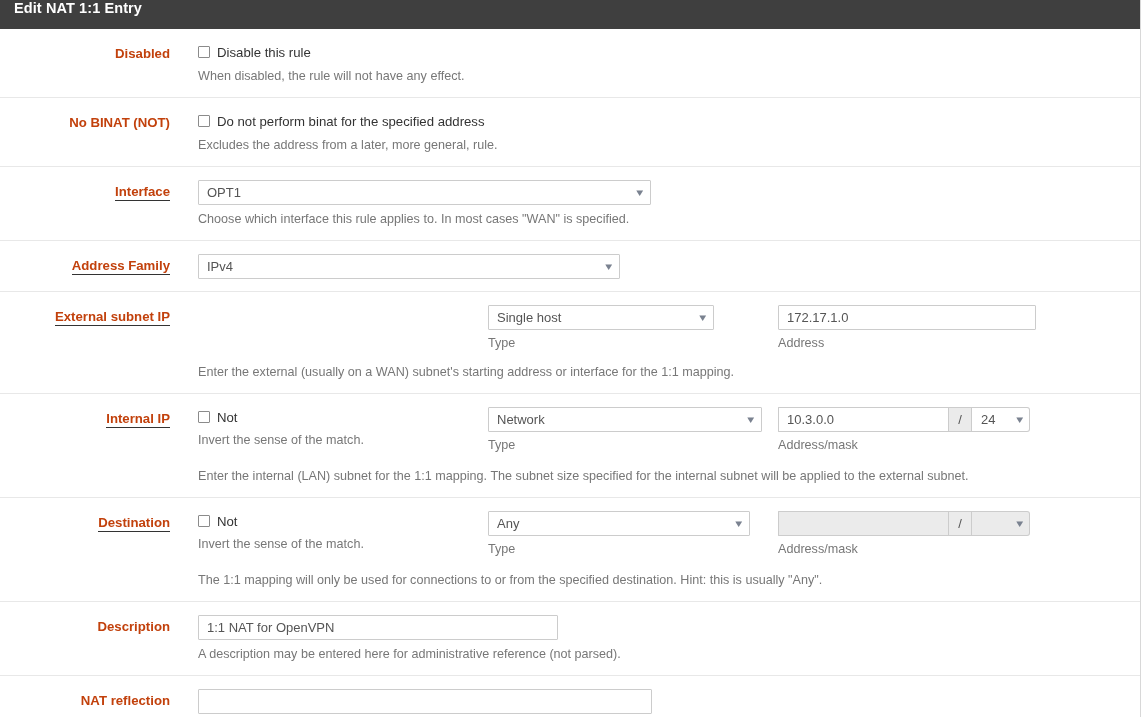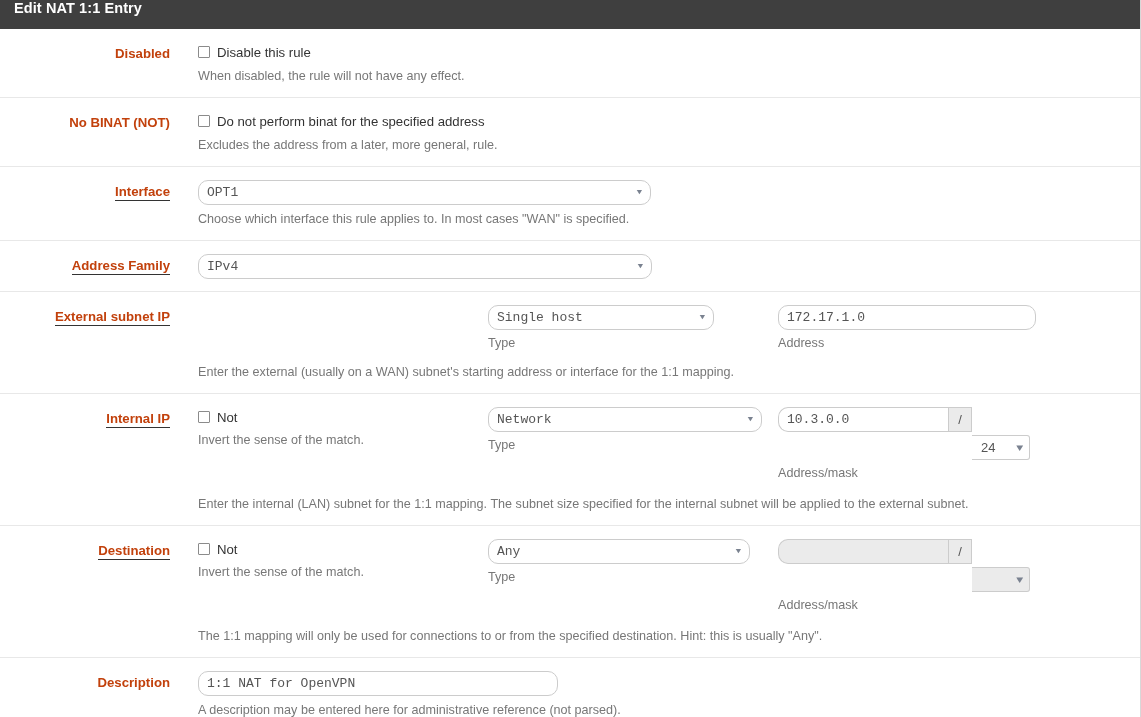--- a/index.html
+++ b/index.html
@@ -88,25 +88,25 @@
   .help-wide {
     font-size: 12.6px;
     color: #777777;
     line-height: 1.35;
   }
 
   
   .sel, .txt {
     height: 25px;
     border: 1px solid #cccccc;
-    border-radius: 10px;
+    border-radius: 1px;
     background: #ffffff;
     font-size: 13px;
     color: #555555;
-    font-family: Liberation Mono, monospace;
+    font-family: Liberation Sans, sans-serif;
     padding: 0 8px;
     display: flex;
     align-items: center;
     line-height: 1;
   }
   .sel {
     justify-content: space-between;
     padding-right: 7px;
   }
   .sel .chev {
@@ -160,21 +160,20 @@
     border-left: 0;
     border-top-right-radius: 3px;
     border-bottom-right-radius: 3px;
     background: #ffffff;
     color: #555555;
     font-size: 13px;
     display: flex;
     align-items: center;
     justify-content: space-between;
     padding: 0 6px 0 9px;
-    margin-top: 28px;
   }
   .ig .mask .chev { color: #7a8290; font-size: 11px; transform: scaleX(1.25); }
   .ig.disabled .txt { background: #ebebeb; }
   .ig.disabled .mask { background: #ebebeb; color: #999999; }
 
   .fullhelp { width: 100%; padding-left: 198px; margin-top: 16px; }
 </style>
 </head>
 <body>
 
@@ -221,21 +220,21 @@
       </div>
       <div class="help">Choose which interface this rule applies to. In most cases "WAN" is specified.</div>
     </div>
   </div>
 
   <div class="row">
     <div class="label-col">
       <span class="req">Address Family</span>
     </div>
     <div class="field-col">
-      <div class="sel" style="width:454px">
+      <div class="sel" style="width:422px">
         <span>IPv4</span>
         <span class="chev">▾</span>
       </div>
     </div>
   </div>
 
   <div class="row">
     <div class="label-col">
       <span class="req">External subnet IP</span>
     </div>

